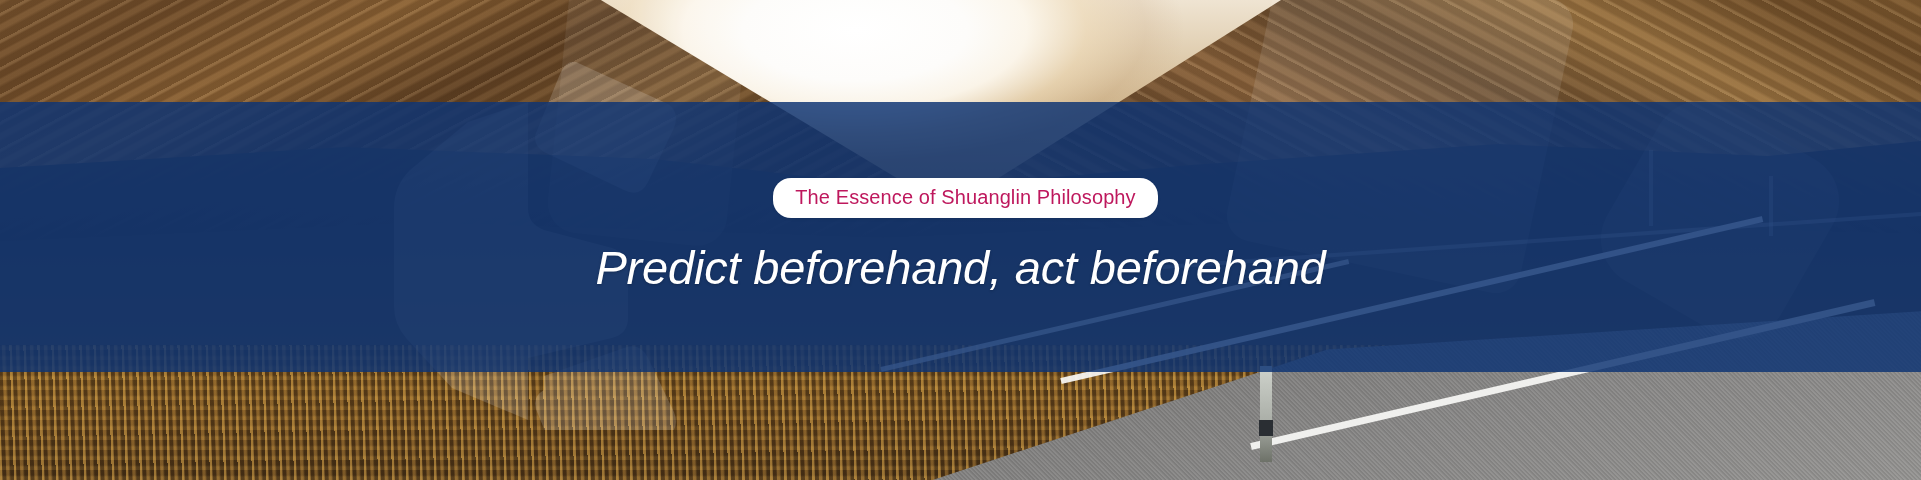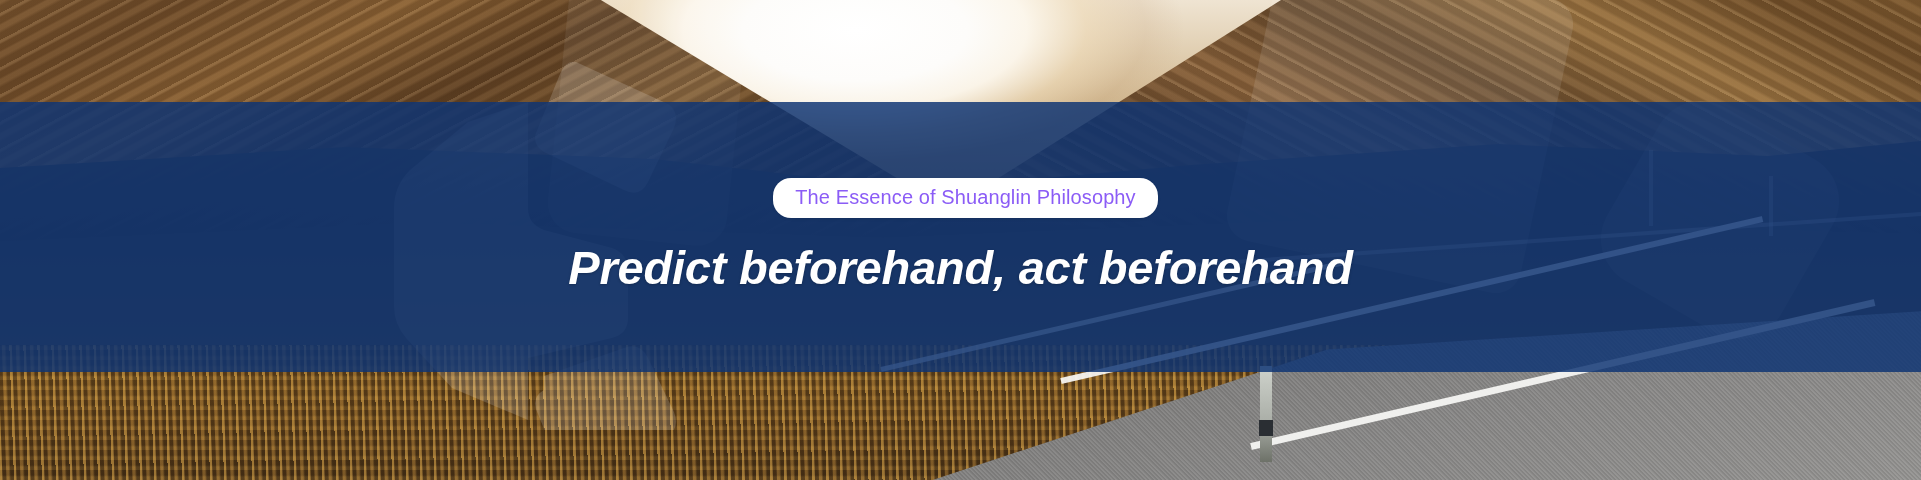--- a/index.html
+++ b/index.html
@@ -233,36 +233,36 @@
     display: flex;
     flex-direction: column;
     align-items: center;
     justify-content: center;
     gap: 0;
   }
 
   .badge {
     display: inline-block;
     background: #ffffff;
-    color: #8b5cf6;
+    color: #be185d;
     font-size: 20px;
     line-height: 1;
     letter-spacing: .1px;
     padding: 9px 22px 11px;
     border-radius: 18px;
     white-space: nowrap;
     margin-bottom: 22px;
     box-shadow: 0 1px 3px rgba(0,0,0,0.10);
     margin-left: 10px;
   }
 
   .headline {
     color: #ffffff;
     font-style: italic;
-    font-weight: 700;
+    font-weight: 400;
     font-size: 47px;
     line-height: 1.20;
     letter-spacing: -0.2px;
     text-shadow: 0 1px 3px rgba(0,0,0,0.22);
     white-space: nowrap;
   }
   .headline .line { display: block; }
 </style>
 </head>
 <body>

